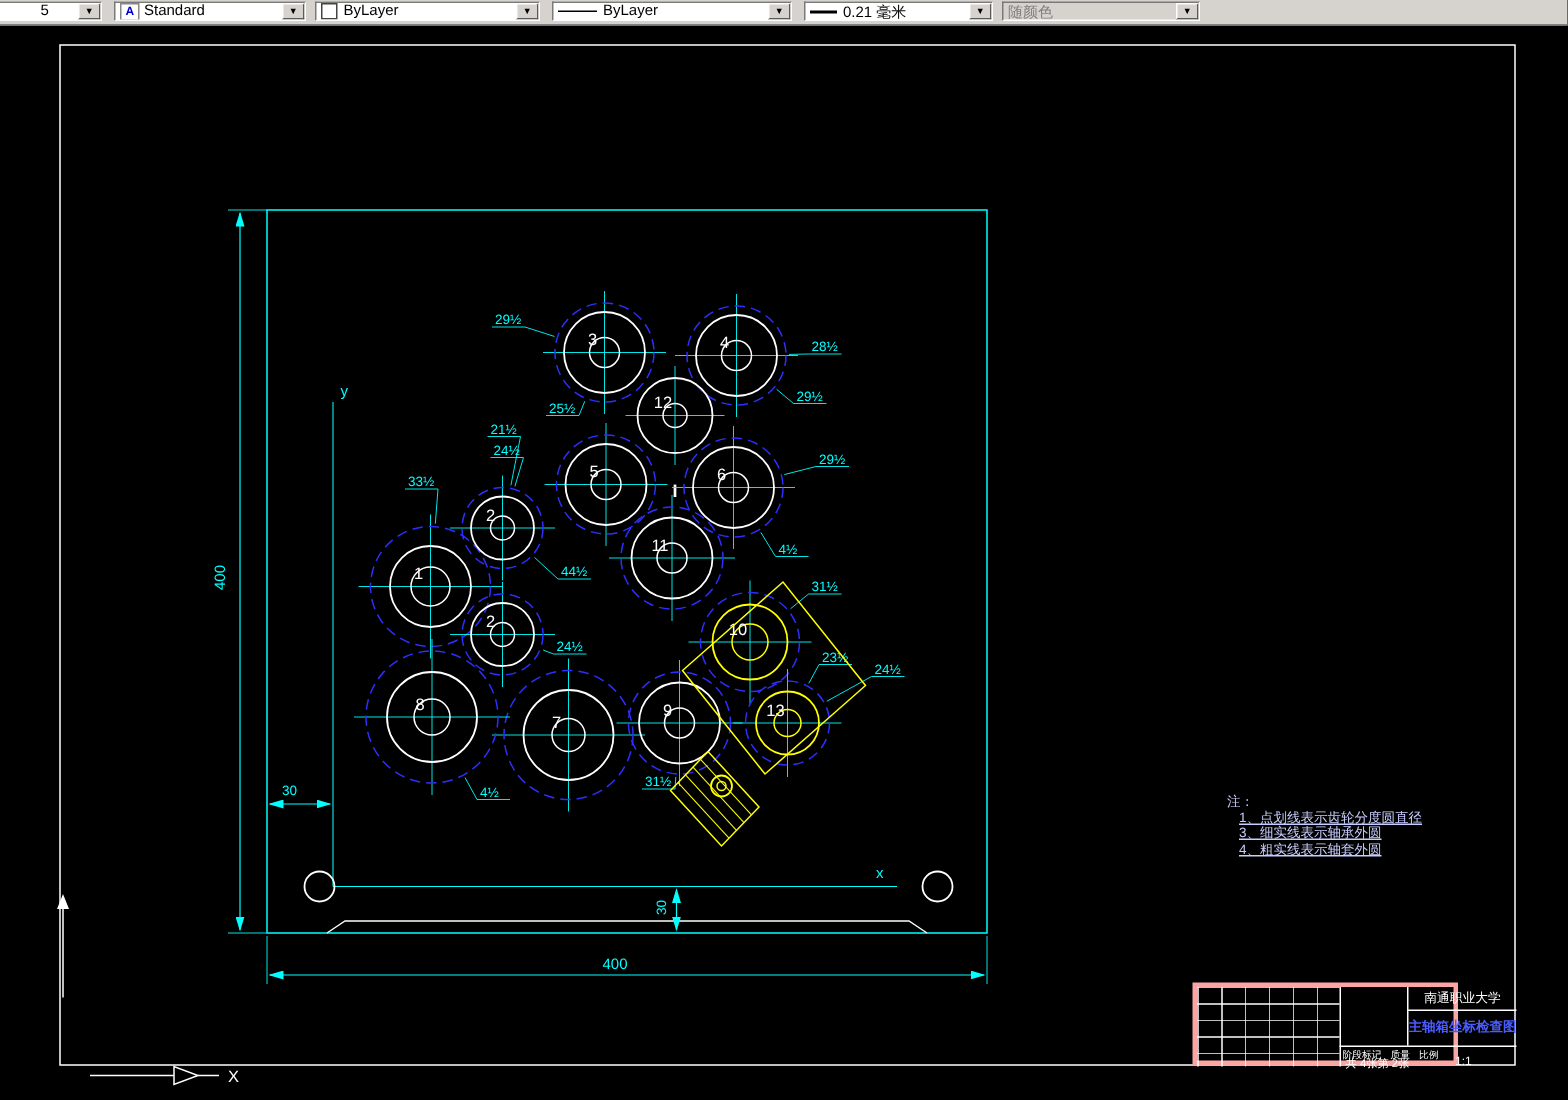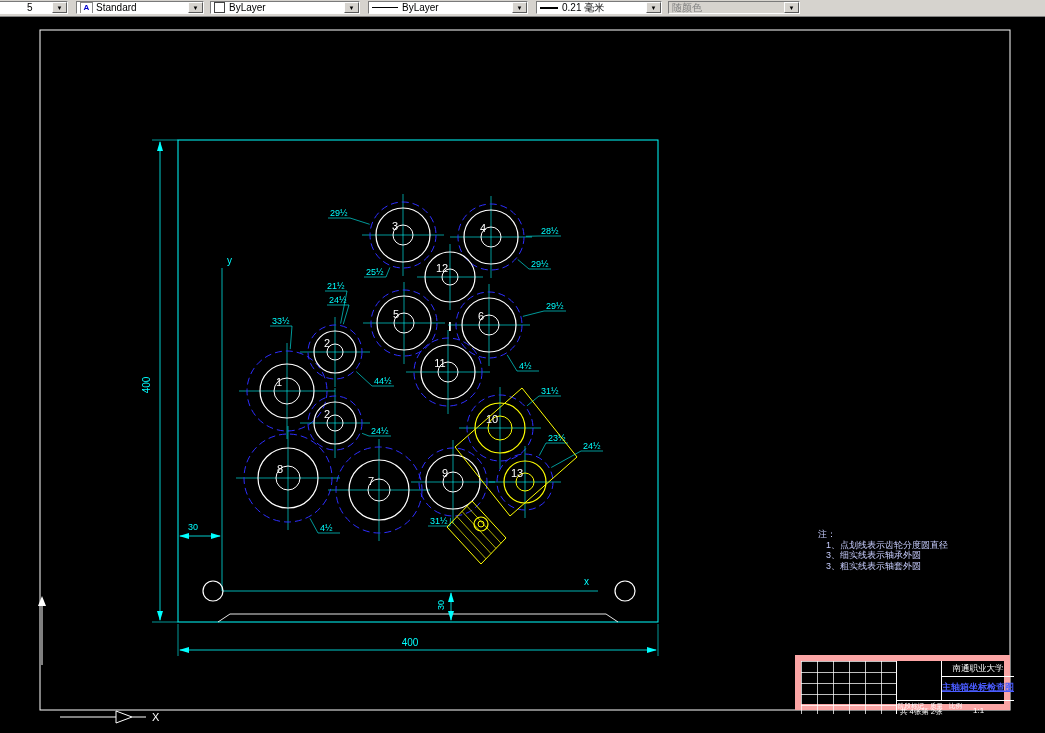--- a/index.html
+++ b/index.html
@@ -32,38 +32,38 @@
   .swatch{display:inline-block;width:9px;height:9px;background:#ffffff;border:1px solid #444;margin-right:4px;}
   .lt-sample{display:inline-block;width:26px;height:0;border-top:1px solid #000;margin-right:4px;}
   .lw-sample{display:inline-block;width:18px;height:0;border-top:2px solid #000;margin-right:4px;}
   
   #dwg{position:absolute;top:0;left:0;}
   
   .notes{
     position:absolute;left:818px;top:529px;width:210px;
     color:#c8ceff;font-size:9px;line-height:10.5px;z-index:5;
   }
-  .notes .nitem{margin-left:8px;}
+  .notes .nitem{text-decoration:underline;margin-left:8px;}
   
   .tblock{
-    position:absolute;left:795px;top:655px;width:215px;height:55px;
-    border:6px solid #fca5a5;box-sizing:border-box;z-index:5;color:#fff;padding-left:12px;
+    position:absolute;left:795px;top:655px;width:177px;height:55px;
+    border:3px solid #fca5a5;box-sizing:border-box;z-index:5;color:#fff;padding-left:12px;
   }
   .tb-grid{
     position:absolute;left:0;top:0;width:95px;height:53px;
     background-image:
       repeating-linear-gradient(to right, rgba(255,255,255,.75) 0 1px, transparent 1px 16px),
       repeating-linear-gradient(to bottom, rgba(255,255,255,.75) 0 1px, transparent 1px 11px);
   }
   .tb-v1{position:absolute;left:95px;top:0;width:1px;height:53px;background:#fff;}
   .tb-v2{position:absolute;left:140px;top:0;width:1px;height:39px;background:#fff;}
   .tb-h1{position:absolute;left:140px;top:15px;width:73px;height:1px;background:#fff;}
   .tb-h2{position:absolute;left:95px;top:39px;width:118px;height:1px;background:#fff;}
   .tb-school{position:absolute;left:141px;top:2px;width:72px;text-align:center;font-size:8.5px;}
-  .tb-title{position:absolute;left:141px;top:20px;width:72px;text-align:left;font-size:9px;color:#4a5cff;font-weight:bold;text-decoration:underline;}
+  .tb-title{position:absolute;left:141px;top:20px;width:72px;text-align:left;font-size:9px;color:#4a5cff;font-weight:bold;}
   .tb-stage{position:absolute;left:97px;top:41px;width:116px;font-size:6.5px;display:flex;gap:6px;}
   .tb-sheet{position:absolute;left:99px;top:46px;font-size:7.5px;text-align:center;}
   .tb-scale{position:absolute;left:172px;top:45px;font-size:8px;}
 </style>
 </head>
 <body>
 
 <svg id="dwg" width="1045" height="733" viewBox="0 0 1045 733">
   <defs>
     <marker id="arr" viewBox="0 0 10 6" markerWidth="10" markerHeight="6" refX="9" refY="3" orient="auto-start-reverse" markerUnits="userSpaceOnUse">
@@ -279,21 +279,21 @@
   <div class="combo disabled" style="left:668px;width:132px;">
     <span>随颜色</span>
     <span class="cbtn">▼</span>
   </div>
 </div>
 
 <div class="notes">
   <div>注：</div>
   <div class="nitem">1、点划线表示齿轮分度圆直径</div>
   <div class="nitem">3、细实线表示轴承外圆</div>
-  <div class="nitem">3、粗实线表示轴套外圆</div>
+  <div class="nitem">4、粗实线表示轴套外圆</div>
 </div>
 
 <div class="tblock">
   <div class="tb-grid"></div>
   <div class="tb-v1"></div>
   <div class="tb-v2"></div>
   <div class="tb-h1"></div>
   <div class="tb-h2"></div>
   <div class="tb-school">南通职业大学</div>
   <div class="tb-title">主轴箱坐标检查图</div>

